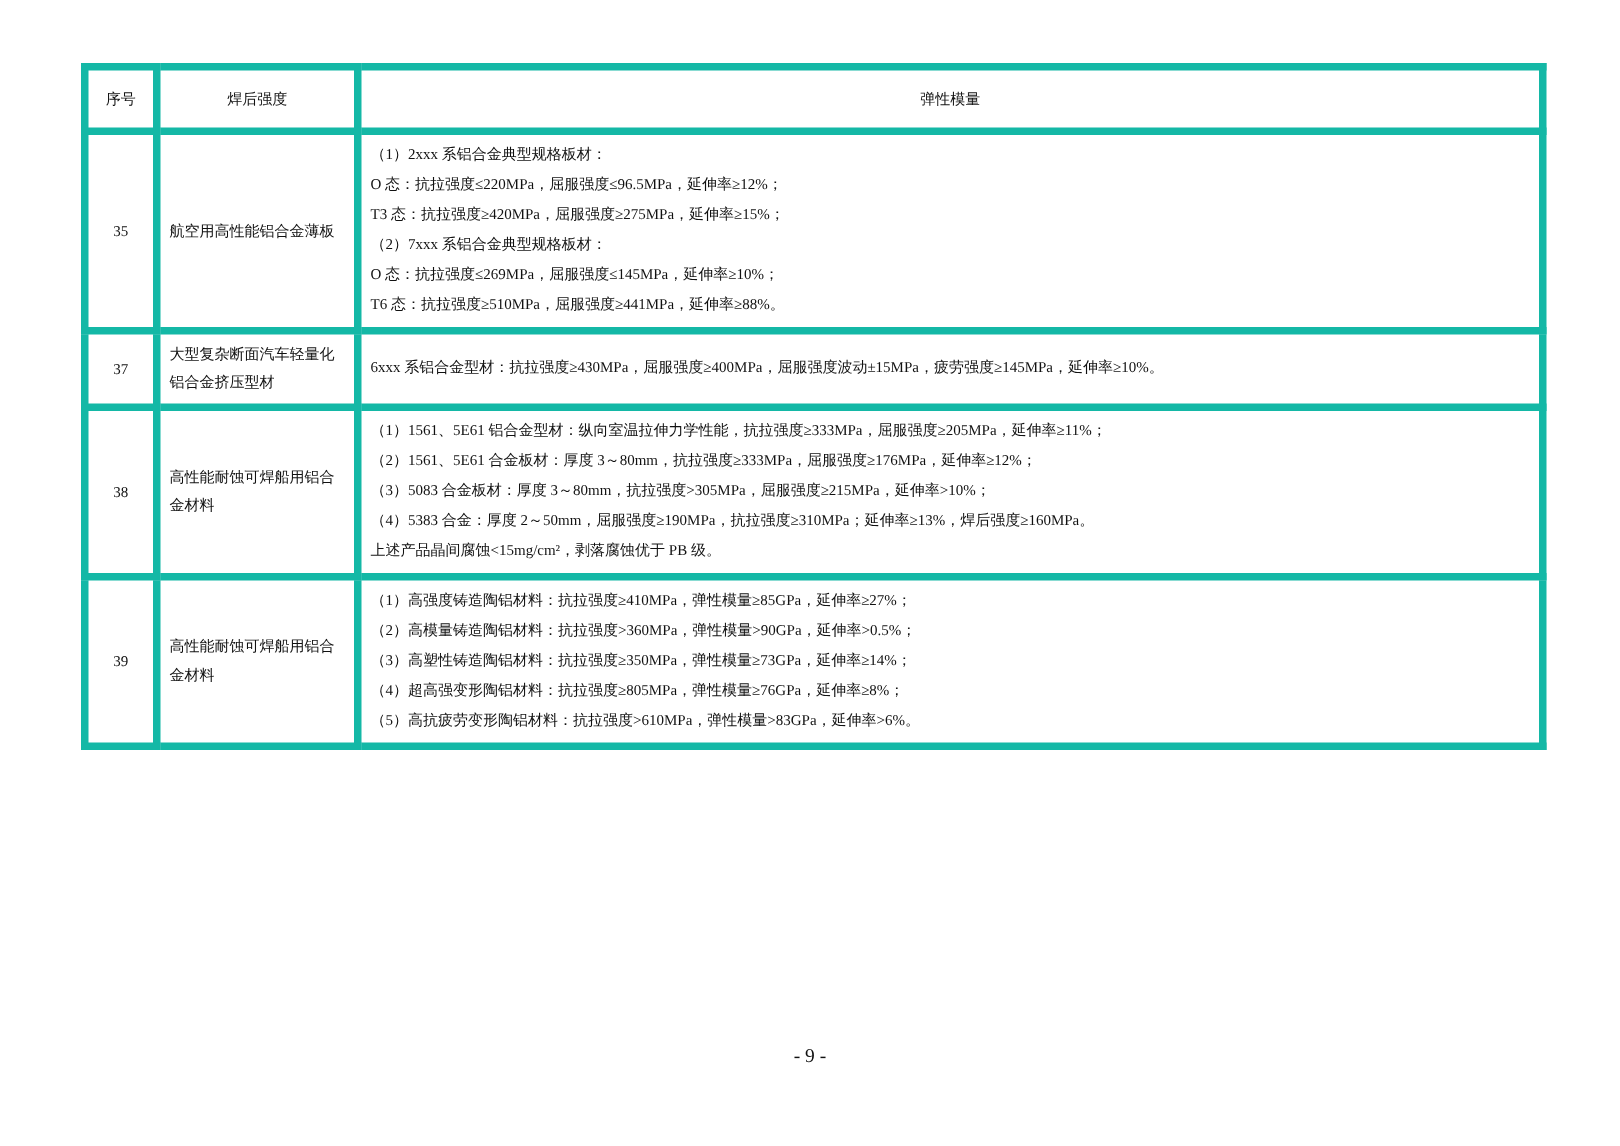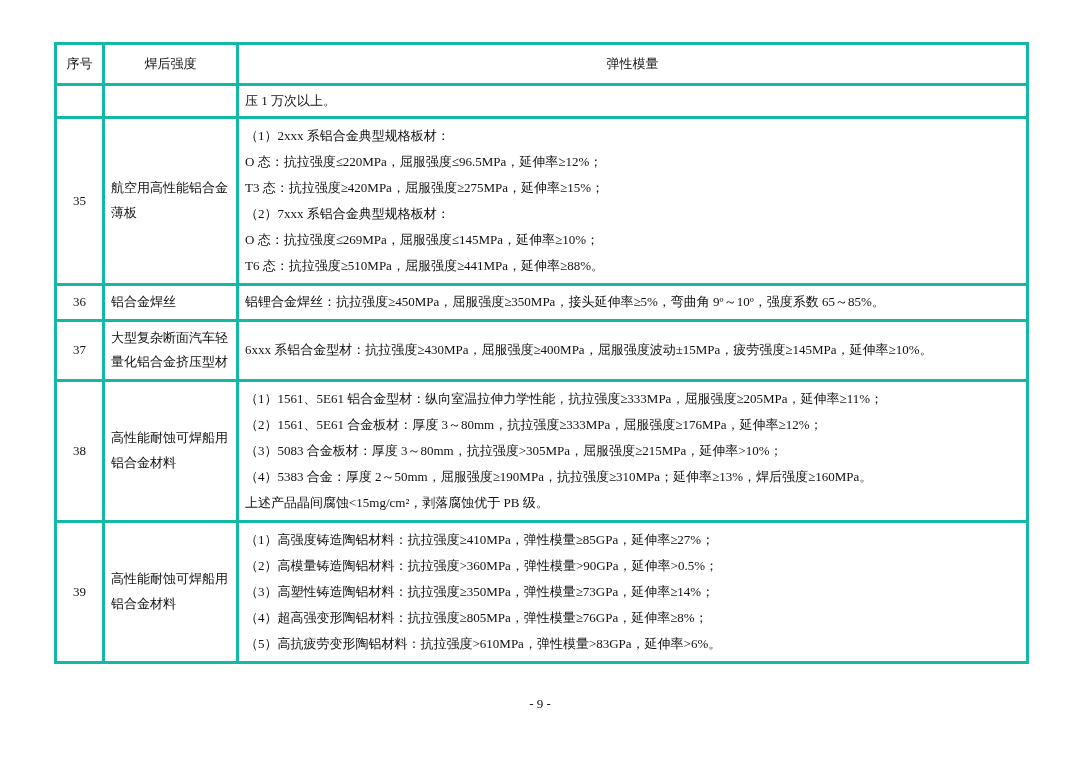--- a/index.html
+++ b/index.html
@@ -21,24 +21,24 @@
     height: 764px;
     box-sizing: border-box;
     padding: 42px 54px 0 54px;
   }
   table.spec {
     border-collapse: collapse;
     width: 972px;
     table-layout: fixed;
   }
   table.spec th, table.spec td {
-    border: 3px solid #14b8a6;
+    border: 5px solid #14b8a6;
     vertical-align: middle;
     padding: 4px 6px;
-    font-size: 13px;
+    font-size: 10px;
     line-height: 1.9;
   }
   col.c-no    { width: 48px; }
   col.c-name  { width: 134px; }
   col.c-req   { width: 790px; }
 
   thead th {
     text-align: center;
     font-weight: normal;
     font-size: 14px;
@@ -98,48 +98,34 @@
     </colgroup>
     <thead>
       <tr>
         <th>序号</th>
         <th>焊后强度</th>
         <th>弹性模量</th>
       </tr>
     </thead>
     <tbody>
 
-      <tr class="row-cont">
-        <td class="no"></td>
-        <td class="name"></td>
-        <td class="req single">
-          <span class="ln">压 1 万次以上。</span>
-        </td>
-      </tr>
 
       <tr>
         <td class="no">35</td>
         <td class="name">航空用高性能铝合金薄板</td>
         <td class="req">
           <span class="ln">（1）2xxx 系铝合金典型规格板材：</span>
           <span class="ln">O 态：抗拉强度≤220MPa，屈服强度≤96.5MPa，延伸率≥12%；</span>
           <span class="ln">T3 态：抗拉强度≥420MPa，屈服强度≥275MPa，延伸率≥15%；</span>
           <span class="ln">（2）7xxx 系铝合金典型规格板材：</span>
           <span class="ln">O 态：抗拉强度≤269MPa，屈服强度≤145MPa，延伸率≥10%；</span>
           <span class="ln">T6 态：抗拉强度≥510MPa，屈服强度≥441MPa，延伸率≥88%。</span>
         </td>
       </tr>
 
-      <tr>
-        <td class="no">36</td>
-        <td class="name">铝合金焊丝</td>
-        <td class="req single">
-          <span class="ln">铝锂合金焊丝：抗拉强度≥450MPa，屈服强度≥350MPa，接头延伸率≥5%，弯曲角 9º～10º，强度系数 65～85%。</span>
-        </td>
-      </tr>
 
       <tr>
         <td class="no">37</td>
         <td class="name">大型复杂断面汽车轻量化铝合金挤压型材</td>
         <td class="req single">
           <span class="ln">6xxx 系铝合金型材：抗拉强度≥430MPa，屈服强度≥400MPa，屈服强度波动±15MPa，疲劳强度≥145MPa，延伸率≥10%。</span>
         </td>
       </tr>
 
       <tr>

